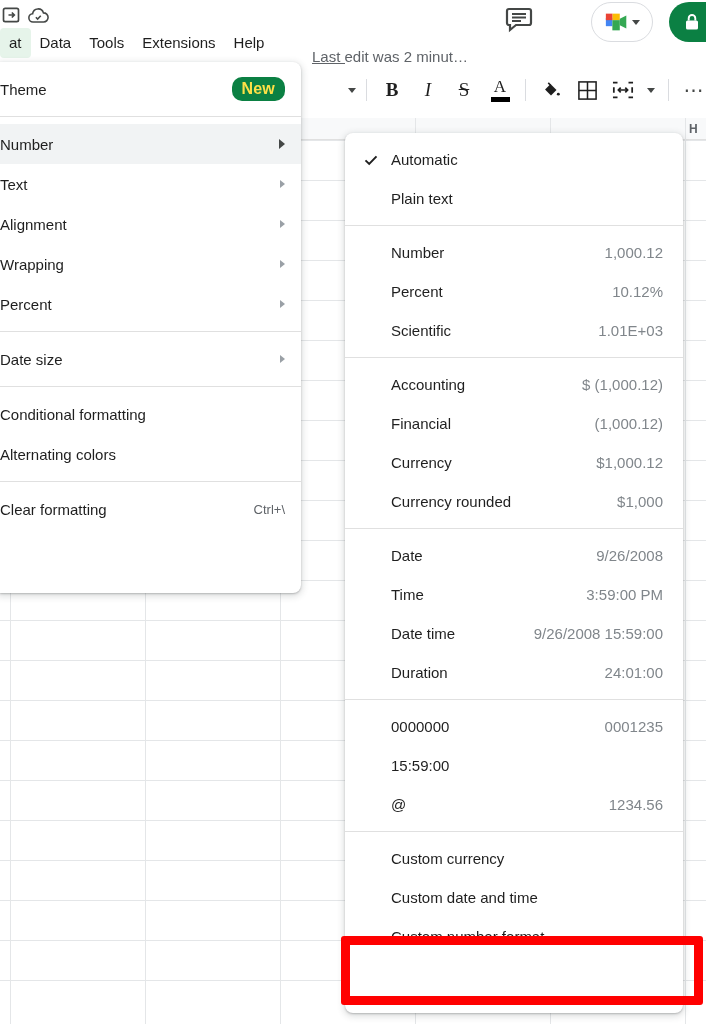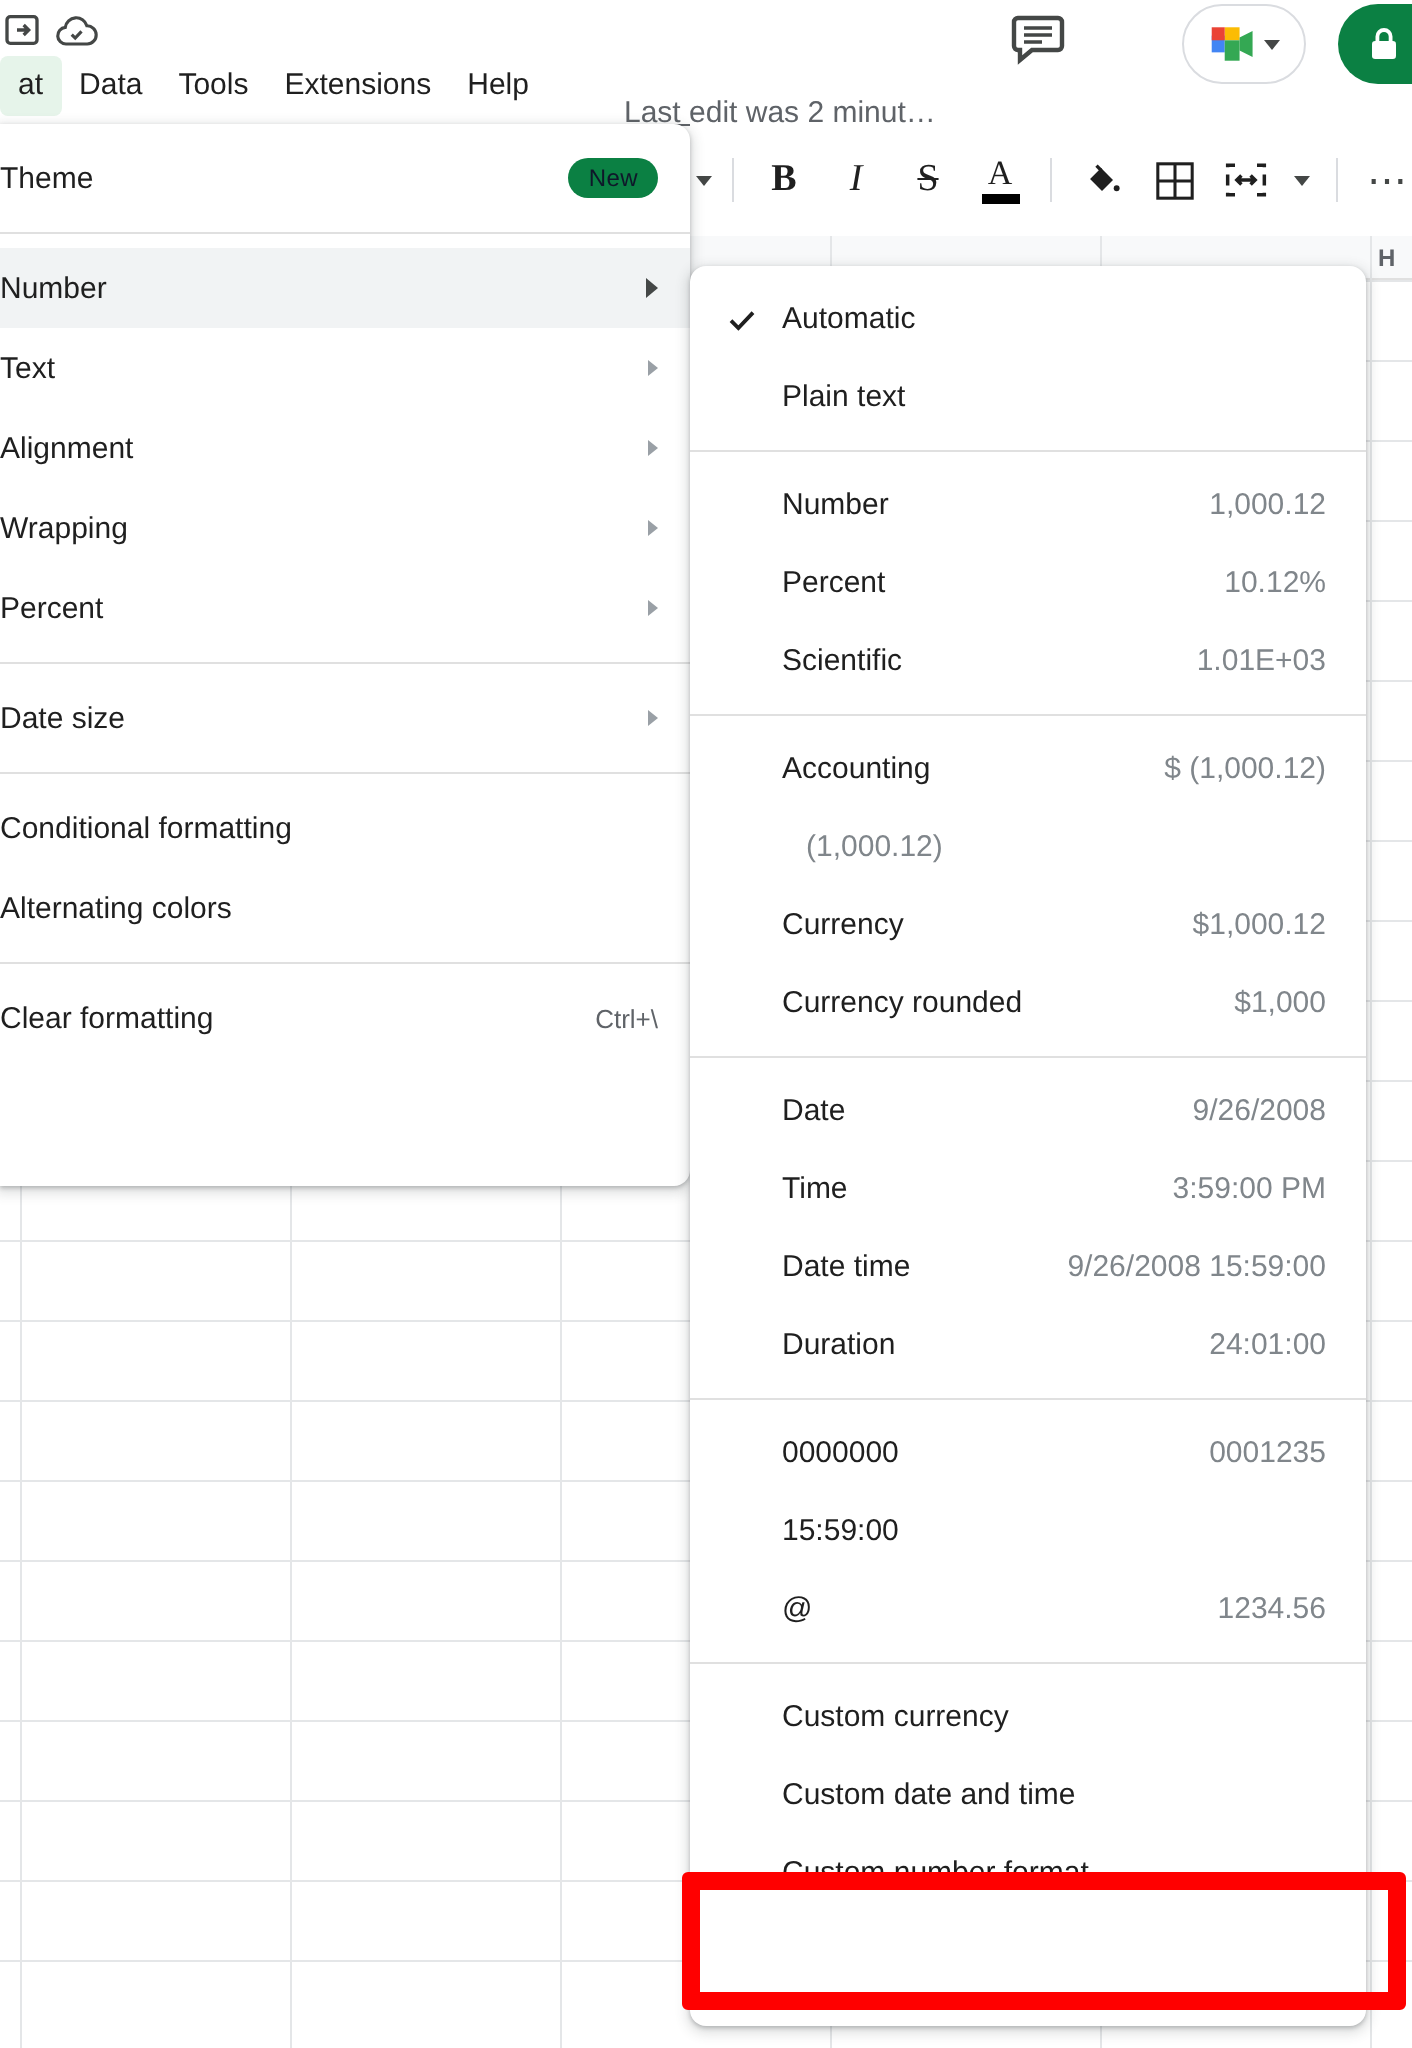--- a/index.html
+++ b/index.html
@@ -59,38 +59,38 @@
 
   
   .grid { position: absolute; left: 0; top: 118px; width: 706px; height: 906px; background: #fff; overflow: hidden; }
   .colhdr { position: absolute; left: 0; top: 0; width: 706px; height: 22px; background: #f8f9fa; border-bottom: 1px solid #e0e0e0; }
   .colhdr span { position: absolute; font-size: 12px; color: #5f6368; font-weight: bold; }
   .gline-v { position: absolute; top: 0; width: 1px; height: 906px; background: #e4e6e8; }
   .gline-h { position: absolute; left: 0; width: 706px; height: 1px; background: #e4e6e8; }
 
   
   .menu-panel {
-    position: absolute; left: 0; top: 62px; width: 345px; height: 531px;
+    position: absolute; left: 0; top: 62px; width: 301px; height: 531px;
     background: #fff; border-radius: 0 8px 8px 0;
     box-shadow: 0 2px 6px 2px rgba(60,64,67,.15), 0 1px 2px 0 rgba(60,64,67,.3);
   }
   .mrow {
     position: relative; height: 40px; display: flex; align-items: center;
     padding: 0 16px 0 0; font-size: 15px; color: #1f1f1f;
   }
   .mrow .lbl { flex: 1 1 auto; white-space: nowrap; }
   .mrow.sel { background: #f1f3f4; }
   .mrow .accel { font-size: 13px; color: #5f6368; margin-left: 12px; white-space: nowrap; }
   .arrow-r {
     width: 0; height: 0; border-top: 5px solid transparent; border-bottom: 5px solid transparent;
     border-left: 6px solid #444746; margin-left: 10px;
   }
   .arrow-r.dim { border-left-color: #9aa0a6; border-top-width: 4px; border-bottom-width: 4px; border-left-width: 5px; }
   .pill-new {
-    background: #0b8043; color: #0f172a; font-size: 12px; font-weight: normal;
+    background: #0b8043; color: #fde047; font-size: 16px; font-weight: bold;
     border-radius: 10px; padding: 3px 10px; letter-spacing: .2px;
   }
   .msep { height: 1px; background: #e0e0e0; margin: 7px 0; }
 
   
   .submenu {
     position: absolute; left: 345px; top: 133px; width: 338px; height: 880px;
     background: #fff; border-radius: 8px;
     box-shadow: 0 2px 6px 2px rgba(60,64,67,.15), 0 1px 2px 0 rgba(60,64,67,.3);
   }
@@ -340,20 +340,21 @@
       <span class="sval">1.01E+03</span>
     </div>
 
     <div class="ssep"></div>
 
     <div class="srow">
       <span class="slbl">Accounting</span>
       <span class="sval">$ (1,000.12)</span>
     </div>
     <div class="srow">
+      <span class="slbl">Financial</span>
       <span class="sval">(1,000.12)</span>
     </div>
     <div class="srow">
       <span class="slbl">Currency</span>
       <span class="sval">$1,000.12</span>
     </div>
     <div class="srow">
       <span class="slbl">Currency rounded</span>
       <span class="sval">$1,000</span>
     </div>

